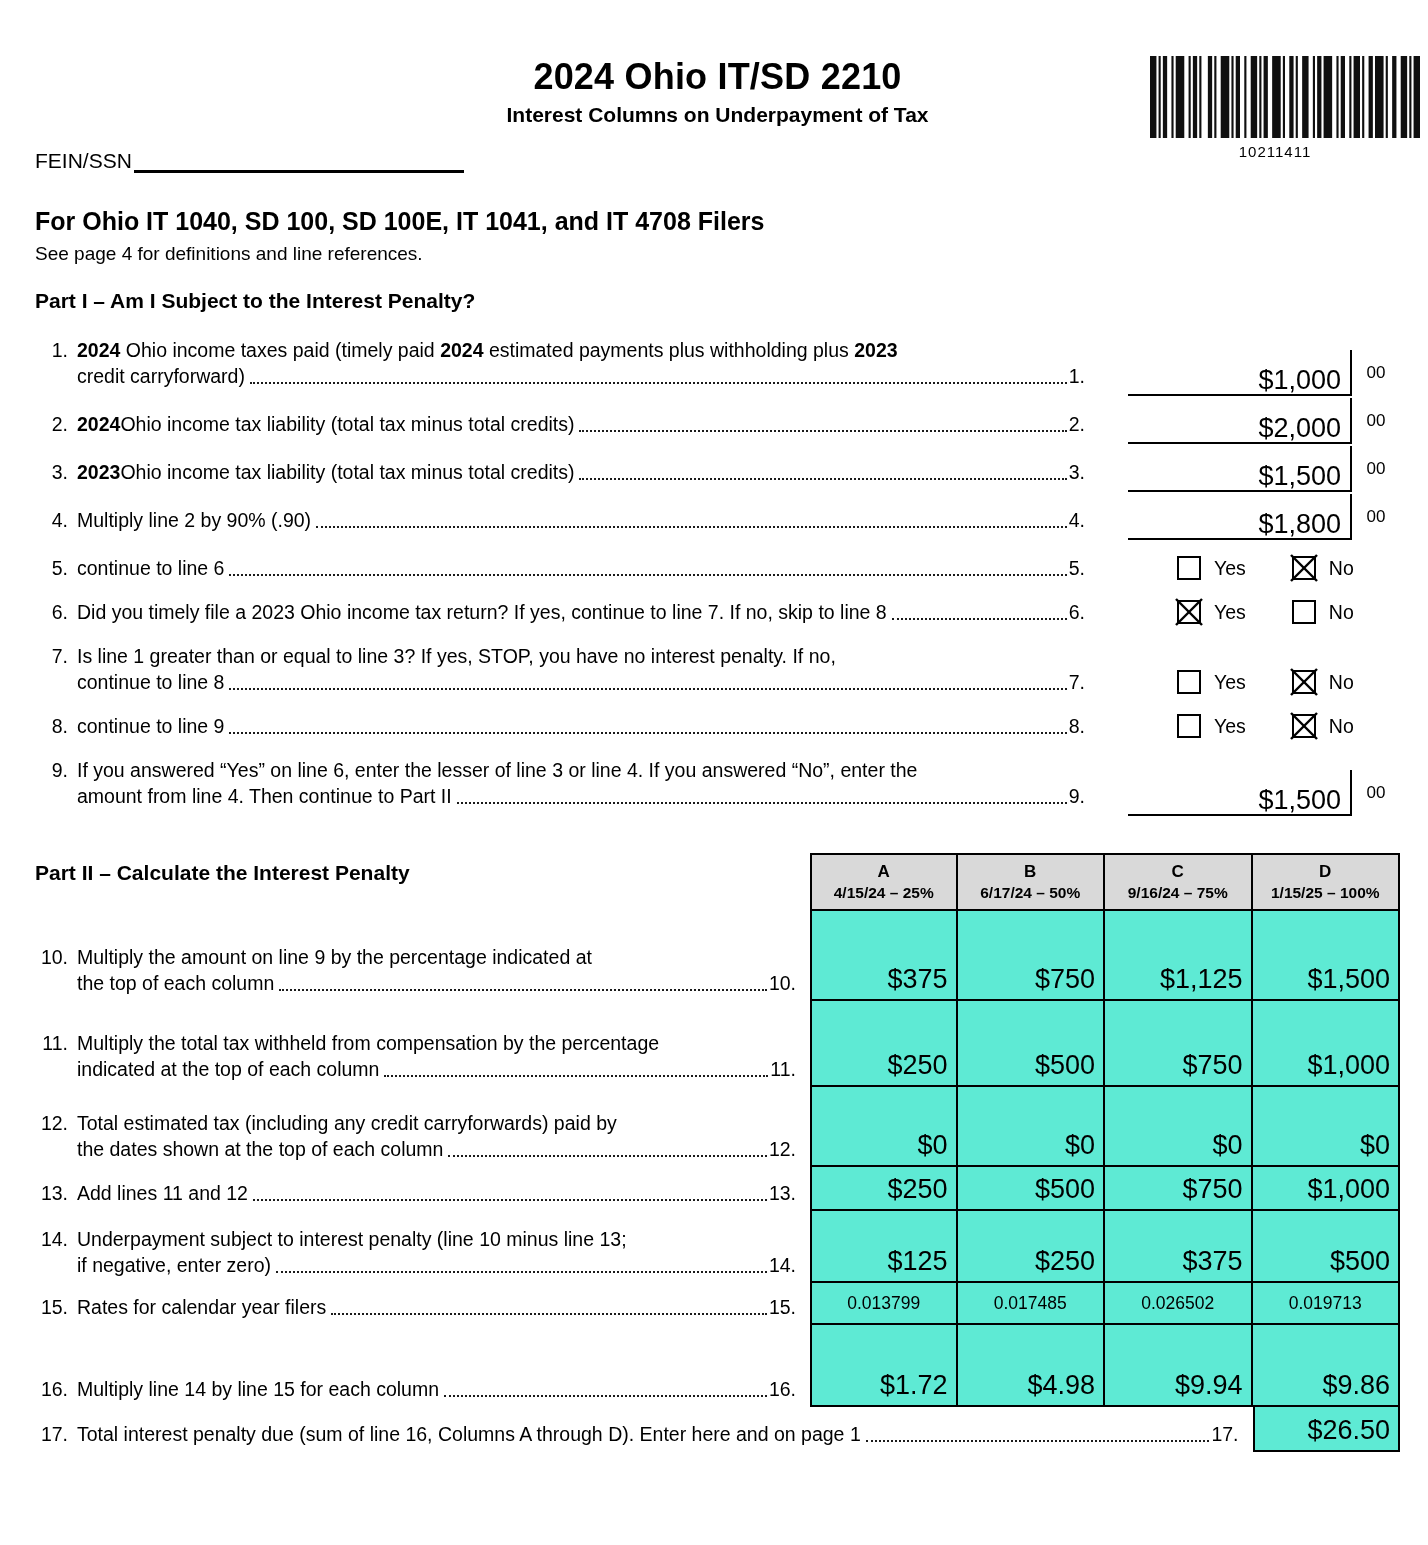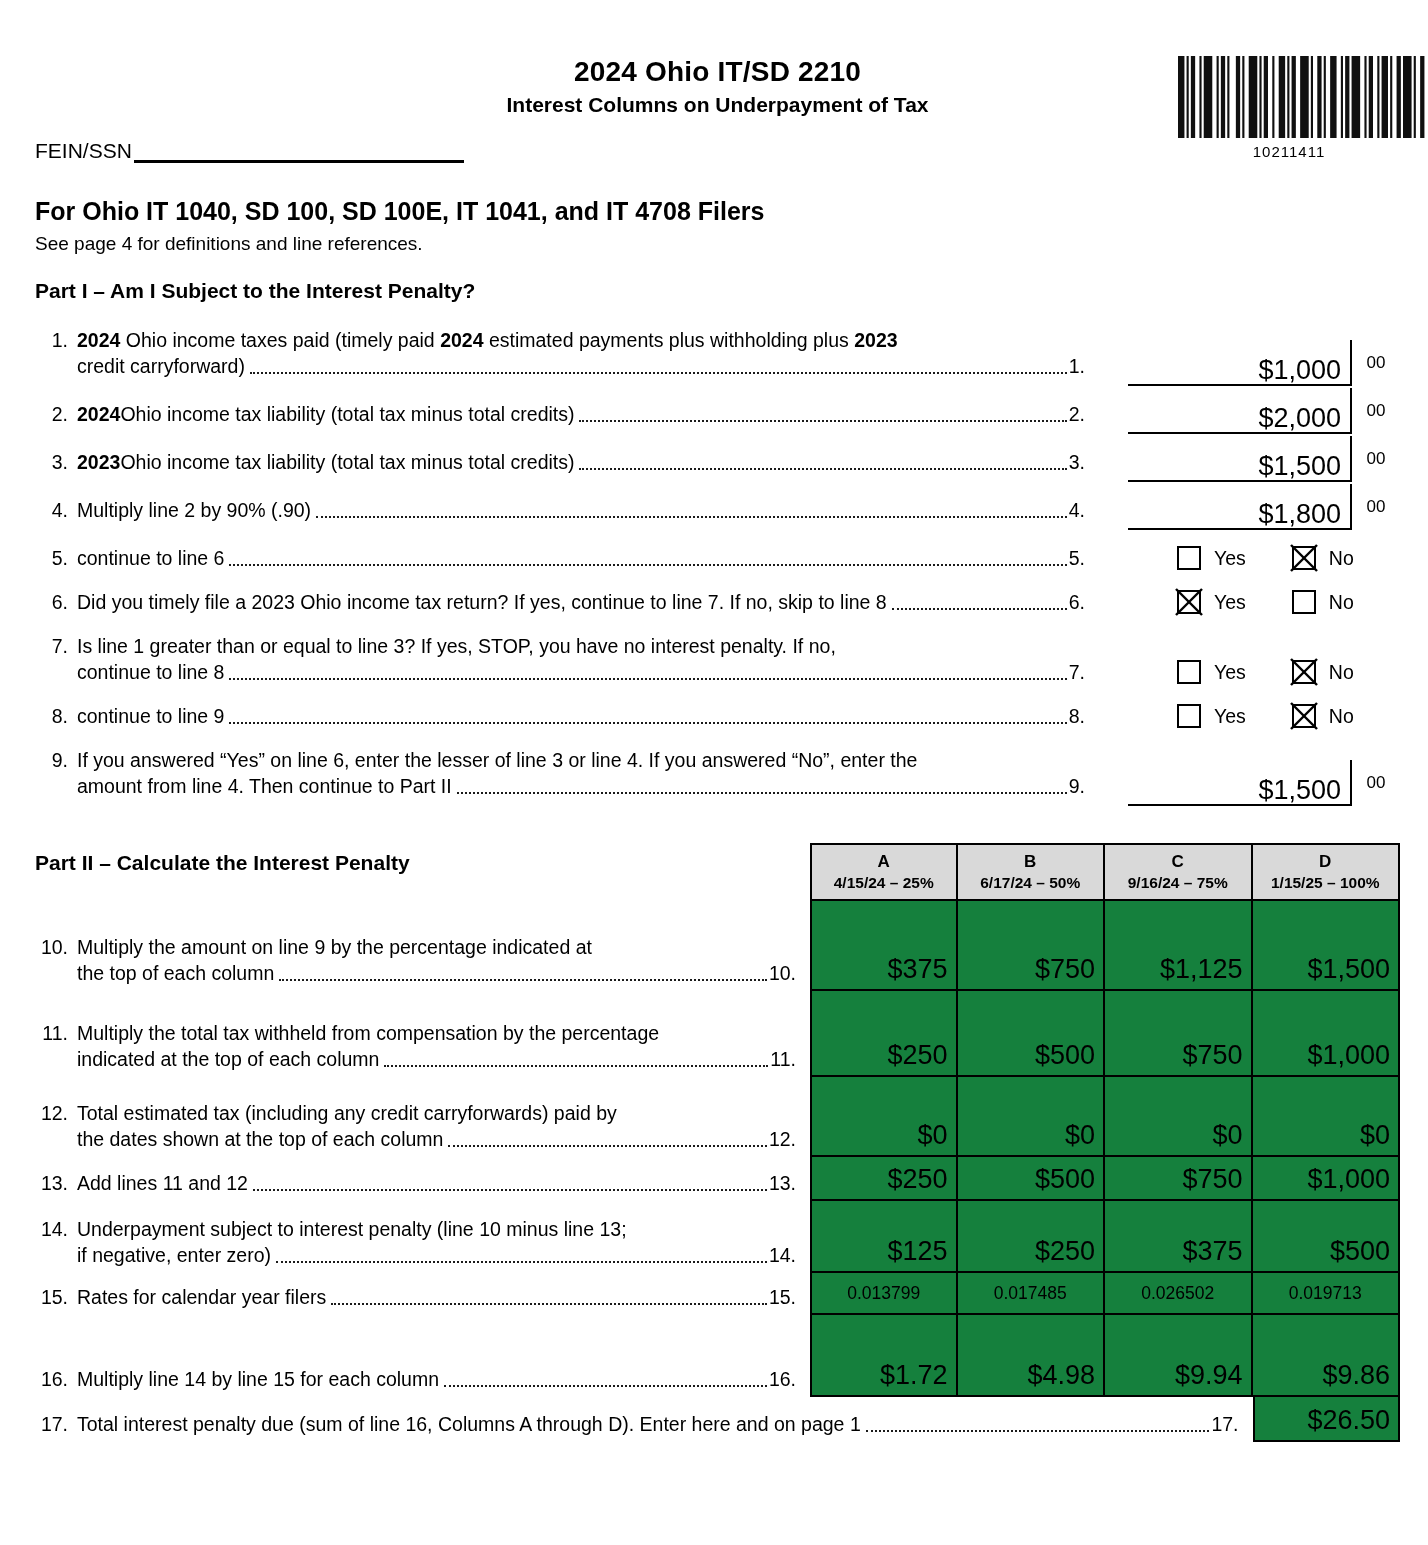--- a/index.html
+++ b/index.html
@@ -1,23 +1,23 @@
 <!DOCTYPE html>
 <html><head>
 <meta charset="utf-8">
 <title>2024 Ohio IT/SD 2210</title>
 <style>
   *{box-sizing:border-box;}
   html,body{margin:0;padding:0;background:#fff;}
   body{width:1428px;height:1545px;font-family:"Liberation Sans",sans-serif;color:#000;}
   .page{position:relative;width:1428px;height:1545px;padding:0 28px 0 35px;overflow:hidden;}
   .header{position:relative;padding-top:56px;}
-  .title{text-align:center;font-weight:bold;font-size:28px;letter-spacing:.2px;}
+  .title{text-align:center;font-weight:bold;font-size:36px;letter-spacing:.2px;}
   .subtitle{text-align:center;font-weight:bold;font-size:21px;margin-top:5px;}
-  .barcode-wrap{position:absolute;top:56px;right:0;width:222px;}
+  .barcode-wrap{position:absolute;top:56px;right:0;width:250px;}
   .barcode-num{text-align:center;font-size:15px;margin-top:1px;letter-spacing:1px;}
   .fein-row{margin-top:22px;font-size:21px;display:flex;align-items:flex-end;}
   .fein-line{display:inline-block;width:330px;border-bottom:3px solid #000;height:20px;margin-left:2px;}
   .filers{margin-top:34px;font-size:25px;font-weight:bold;}
   .note{margin-top:7px;font-size:19px;}
   .part1-heading{margin-top:24px;font-size:21px;font-weight:bold;}
   #part1-lines{margin-top:24px;font-size:19.5px;line-height:26px;}
   .p1-line{position:relative;padding-right:315px;margin-bottom:18px;}
   .p1-line.has-amount{margin-bottom:22px;}
   .ln-flex{display:flex;}
@@ -44,21 +44,21 @@
   .part2{margin-top:44px;}
   .p2-grid{display:grid;grid-template-columns:775px repeat(4,147.5px);grid-template-rows:58px 90px 86px 80px 44px 72px 42px 82px 45px;}
   .p2-hlabel{padding-top:8px;}
   .p2-heading{font-size:21px;font-weight:bold;}
   .p2-hcell{border-top:2px solid #000;border-right:2px solid #000;border-bottom:2px solid #000;background:#d9d9d9;text-align:center;padding-top:7px;}
   .bl{border-left:2px solid #000;}
   .p2-colletter{font-size:17px;font-weight:bold;line-height:19px;}
   .p2-colsub{font-size:15.5px;font-weight:bold;margin-top:3px;}
   .p2-label{display:flex;align-items:flex-end;padding:0 14px 5px 0;font-size:19.5px;line-height:26px;}
   .p2-label .ln-flex{width:100%;}
-  .p2-cell{border-right:2px solid #000;border-bottom:2px solid #000;display:flex;align-items:flex-end;justify-content:flex-end;padding:0 8px 4px 0;background:#15803d;}
+  .p2-cell{border-right:2px solid #000;border-bottom:2px solid #000;display:flex;align-items:flex-end;justify-content:flex-end;padding:0 8px 4px 0;background:#5eead4;}
   .p2-val{font-size:27px;}
   .p2-cell.small{align-items:center;justify-content:center;padding:0;}
   .p2-cell.small .p2-val{font-size:17.5px;}
   .p2-total-label{grid-column:1 / 5;}
   .p2-total-cell{grid-column:5;}
 </style>
 </head>
 <body>
 
 <div class="page">

